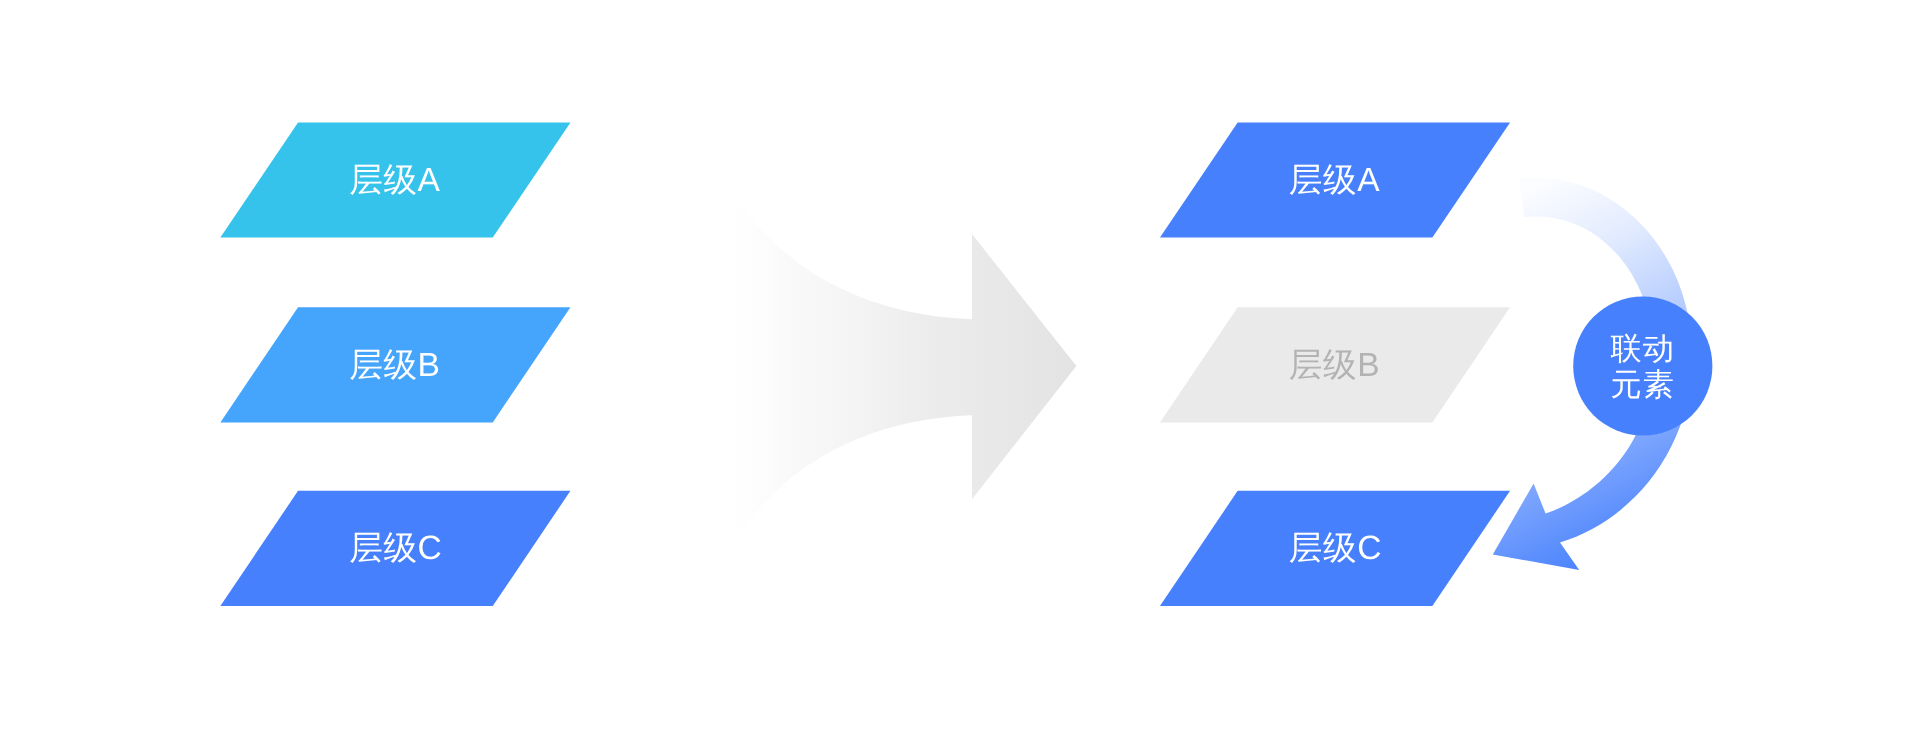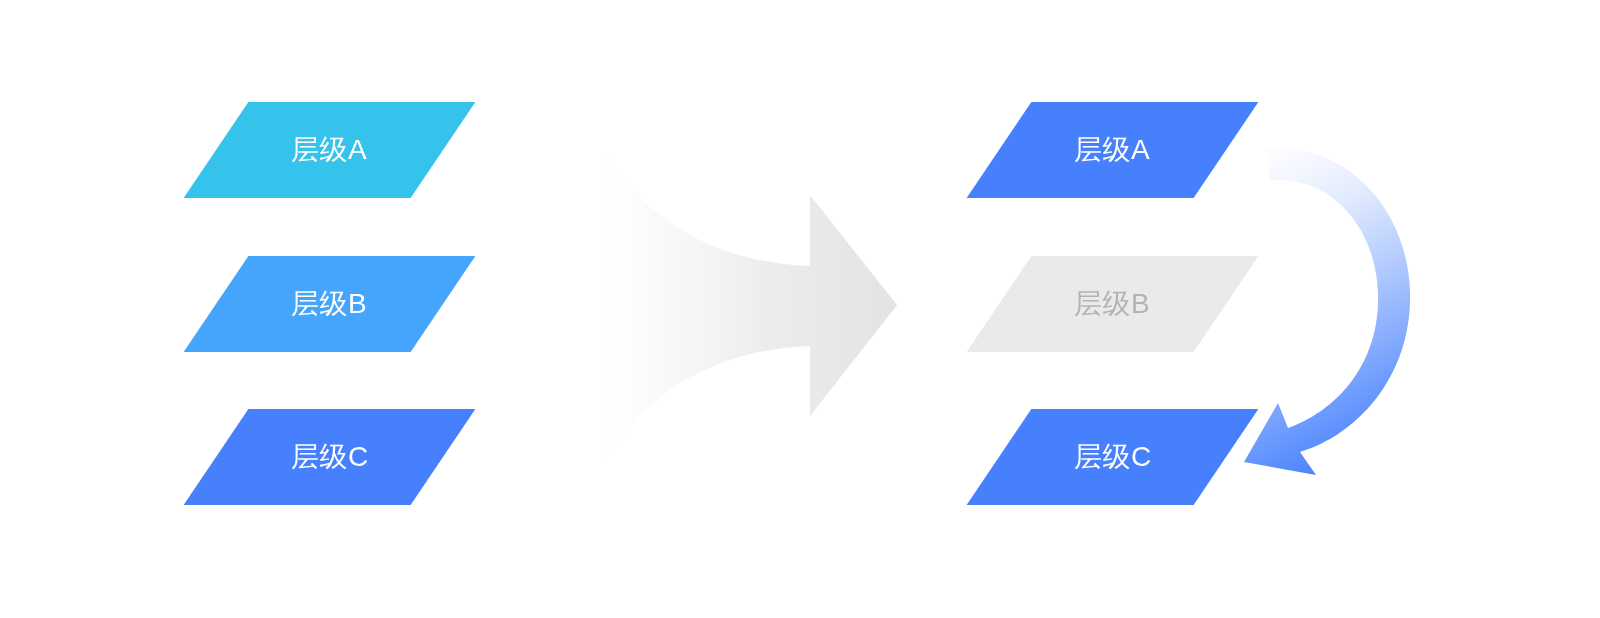--- a/index.html
+++ b/index.html
@@ -163,14 +163,18 @@
              C 182,248 125,306 70,322
              L 86,345
              L 14,332
              L 48,273
              L 58,298
              C 104,282 150,236 148,164
              C 146,92 95,44 40,51
              Z" fill="url(#gradCurve)"></path>
   </svg>
 
+  <div class="badge" style="background:#4680FD;">
+    <span class="badge-line">联动</span>
+    <span class="badge-line">元素</span>
+  </div>
 
 </div>
 
 </body></html>

